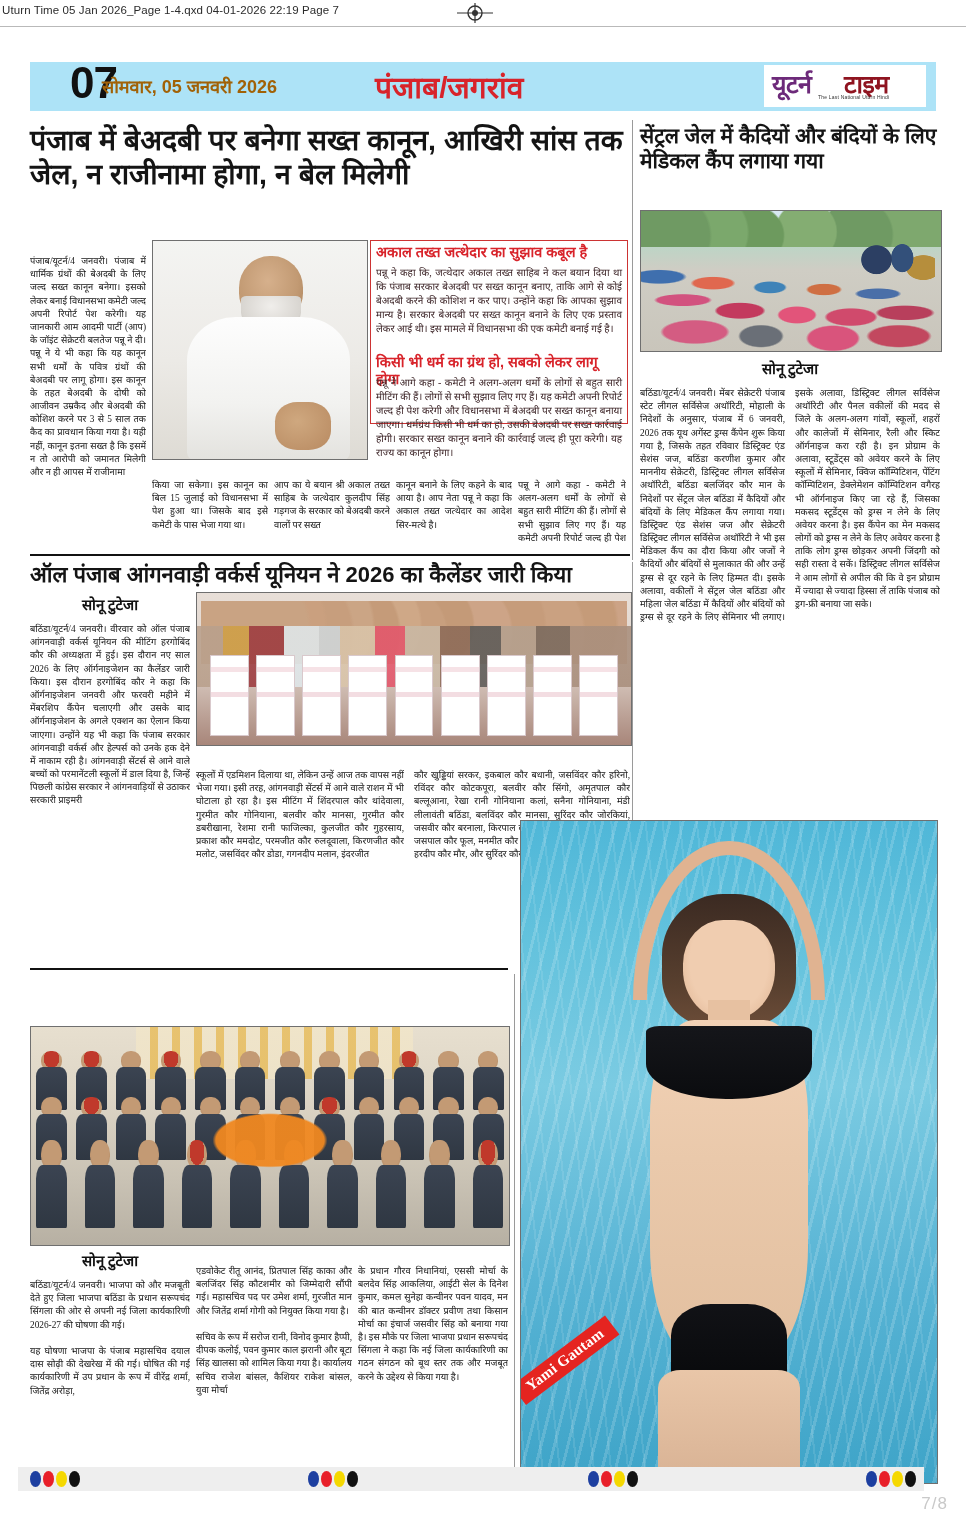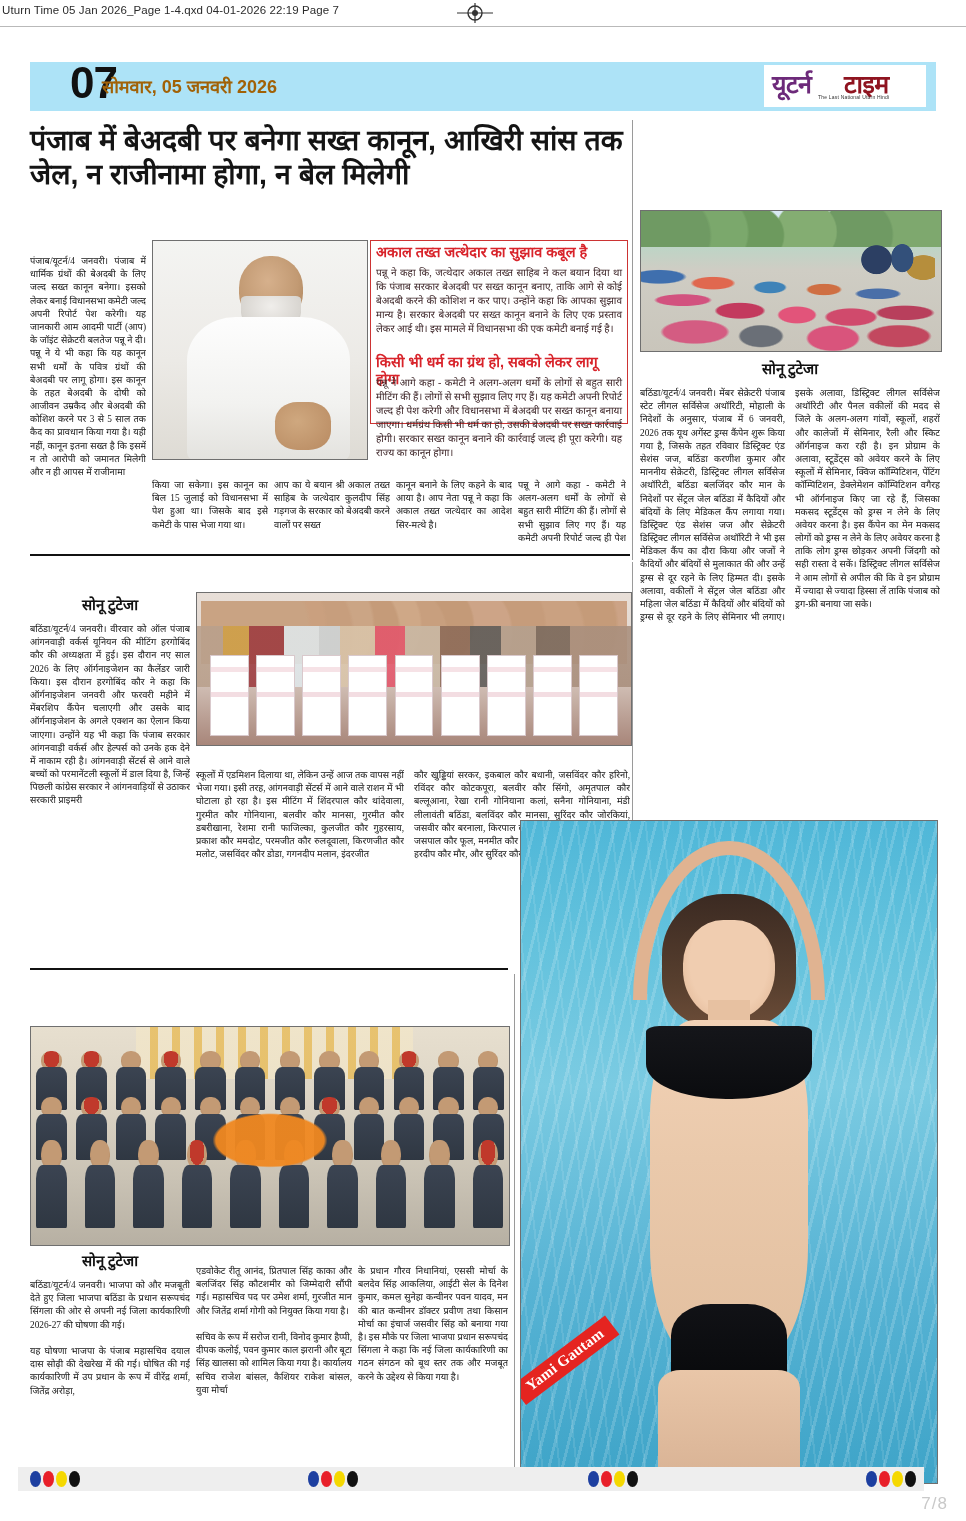--- a/index.html
+++ b/index.html
@@ -303,20 +303,21 @@
     <circle cx="20" cy="11" r="7" fill="none" stroke="#333" stroke-width="1.4"></circle>
     <circle cx="20" cy="11" r="3" fill="#333"></circle>
   </svg>
 </div>
 
 <div id="page">
 
   <div class="masthead">
     <div class="m-num">07</div>
     <div class="m-date">सोमवार, 05 जनवरी 2026</div>
+    <div class="m-section">पंजाब/जगरांव</div>
     <div class="m-logo">
       <span class="lg1">यूटर्न</span>
       <span class="lg2">टाइम</span>
       <span class="lgsub">The Last National Uturn Hindi</span>
     </div>
   </div>
 
   <div class="rule-v" style="left:614px;top:58px;height:440px;"></div>
 
   <div class="hl" style="position:absolute;left:12px;top:62px;width:600px;font-size:28.5px;">पंजाब में बेअदबी पर बनेगा सख्त कानून, आखिरी सांस तक जेल, न राजीनामा होगा, न बेल मिलेगी</div>
@@ -338,35 +339,37 @@
 
   <div class="box-h" style="position:absolute;left:358px;top:182px;width:246px;font-size:14.5px;">अकाल तख्त जत्थेदार का सुझाव कबूल है</div>
   <div class="box-body" style="position:absolute;left:358px;top:204px;width:246px;height:84px;">पन्नू ने कहा कि, जत्थेदार अकाल तख्त साहिब ने कल बयान दिया था कि पंजाब सरकार बेअदबी पर सख्त कानून बनाए, ताकि आगे से कोई बेअदबी करने की कोशिश न कर पाए। उन्होंने कहा कि आपका सुझाव मान्य है। सरकार बेअदबी पर सख्त कानून बनाने के लिए एक प्रस्ताव लेकर आई थी। इस मामले में विधानसभा की एक कमेटी बनाई गई है।</div>
   <div class="box-h" style="position:absolute;left:358px;top:292px;width:246px;font-size:14.5px;">किसी भी धर्म का ग्रंथ हो, सबको लेकर लागू होगा</div>
   <div class="box-body" style="position:absolute;left:358px;top:314px;width:246px;height:44px;">पन्नू ने आगे कहा - कमेटी ने अलग-अलग धर्मों के लोगों से बहुत सारी मीटिंग की हैं। लोगों से सभी सुझाव लिए गए हैं। यह कमेटी अपनी रिपोर्ट जल्द ही पेश करेगी और विधानसभा में बेअदबी पर सख्त कानून बनाया जाएगा। धर्मग्रंथ किसी भी धर्म का हो, उसकी बेअदबी पर सख्त कार्रवाई होगी। सरकार सख्त कानून बनाने की कार्रवाई जल्द ही पूरा करेगी। यह राज्य का कानून होगा।</div>
 
   <div class="body-col" style="position:absolute;left:378px;top:402px;width:116px;height:66px;">कानून बनाने के लिए कहने के बाद आया है। आप नेता पन्नू ने कहा कि अकाल तख्त जत्थेदार का आदेश सिर-मत्थे है।</div>
   <div class="body-col" style="position:absolute;left:256px;top:402px;width:116px;height:66px;">आप का ये बयान श्री अकाल तख्त साहिब के जत्थेदार कुलदीप सिंह गड़गज के सरकार को बेअदबी करने वालों पर सख्त</div>
   <div class="body-col" style="position:absolute;left:500px;top:402px;width:108px;height:66px;">पन्नू ने आगे कहा - कमेटी ने अलग-अलग धर्मों के लोगों से बहुत सारी मीटिंग की हैं। लोगों से सभी सुझाव लिए गए हैं। यह कमेटी अपनी रिपोर्ट जल्द ही पेश करेगी और विधानसभा में बेअदबी पर सख्त कानून बनाया जाएगा। धर्मग्रंथ किसी भी धर्म का हो, उसकी बेअदबी पर सख्त कार्रवाई होगी। सरकार सख्त कानून बनाने की कार्रवाई जल्द ही पूरा करेगी। यह राज्य का कानून होगा।</div>
 
+  <div class="hl" style="position:absolute;left:622px;top:62px;width:300px;font-size:21px;">सेंट्रल जेल में कैदियों और बंदियों के लिए मेडिकल कैंप लगाया गया</div>
 
   <div class="photo ph-crowd" style="left:622px;top:148px;width:300px;height:140px;">
     <div class="ph-in">
       <div class="trees"></div>
       <div class="dots"></div>
       <div class="officers"></div>
     </div>
   </div>
 
   <div class="byline" style="position:absolute;left:622px;top:296px;width:300px;">सोनू टुटेजा</div>
 
   <div class="body-col" style="position:absolute;left:622px;top:310px;width:300px;height:392px;column-count:2;column-gap:10px;">बठिंडा/यूटर्न/4 जनवरी। मेंबर सेक्रेटरी पंजाब स्टेट लीगल सर्विसेज अथॉरिटी, मोहाली के निदेशों के अनुसार, पंजाब में 6 जनवरी, 2026 तक यूथ अगेंस्ट ड्रग्स कैंपेन शुरू किया गया है, जिसके तहत रविवार डिस्ट्रिक्ट एंड सेशंस जज, बठिंडा करणीश कुमार और माननीय सेक्रेटरी, डिस्ट्रिक्ट लीगल सर्विसेज अथॉरिटी, बठिंडा बलजिंदर कौर मान के निदेशों पर सेंट्रल जेल बठिंडा में कैदियों और बंदियों के लिए मेडिकल कैंप लगाया गया। डिस्ट्रिक्ट एंड सेशंस जज और सेक्रेटरी डिस्ट्रिक्ट लीगल सर्विसेज अथॉरिटी ने भी इस मेडिकल कैंप का दौरा किया और जजों ने कैदियों और बंदियों से मुलाकात की और उन्हें ड्रग्स से दूर रहने के लिए हिम्मत दी। इसके अलावा, वकीलों ने सेंट्रल जेल बठिंडा और महिला जेल बठिंडा में कैदियों और बंदियों को ड्रग्स से दूर रहने के लिए सेमिनार भी लगाए। इसके अलावा, डिस्ट्रिक्ट लीगल सर्विसेज अथॉरिटी और पैनल वकीलों की मदद से जिले के अलग-अलग गांवों, स्कूलों, शहरों और कालेजों में सेमिनार, रैली और स्किट ऑर्गनाइज करा रही है। इन प्रोग्राम के अलावा, स्टूडेंट्स को अवेयर करने के लिए स्कूलों में सेमिनार, क्विज कॉम्पिटिशन, पेंटिंग कॉम्पिटिशन, डेक्लेमेशन कॉम्पिटिशन वगैरह भी ऑर्गनाइज किए जा रहे हैं, जिसका मकसद स्टूडेंट्स को ड्रग्स न लेने के लिए अवेयर करना है। इस कैंपेन का मेन मकसद लोगों को ड्रग्स न लेने के लिए अवेयर करना है ताकि लोग ड्रग्स छोड़कर अपनी जिंदगी को सही रास्ता दे सकें। डिस्ट्रिक्ट लीगल सर्विसेज ने आम लोगों से अपील की कि वे इन प्रोग्राम में ज्यादा से ज्यादा हिस्सा लें ताकि पंजाब को ड्रग-फ्री बनाया जा सके।</div>
 
   <div class="rule-h" style="left:12px;top:492px;width:600px;height:2px;background:#111;"></div>
 
+  <div class="hl" style="position:absolute;left:12px;top:500px;width:600px;font-size:22px;">ऑल पंजाब आंगनवाड़ी वर्कर्स यूनियन ने 2026 का कैलेंडर जारी किया</div>
 
   <div class="byline" style="position:absolute;left:12px;top:532px;width:160px;">सोनू टुटेजा</div>
 
   <div class="body-col" style="position:absolute;left:12px;top:546px;width:160px;height:356px;">बठिंडा/यूटर्न/4 जनवरी। वीरवार को ऑल पंजाब आंगनवाड़ी वर्कर्स यूनियन की मीटिंग हरगोबिंद कौर की अध्यक्षता में हुई। इस दौरान नए साल 2026 के लिए ऑर्गनाइजेशन का कैलेंडर जारी किया। इस दौरान हरगोबिंद कौर ने कहा कि ऑर्गनाइजेशन जनवरी और फरवरी महीने में मेंबरशिप कैंपेन चलाएगी और उसके बाद ऑर्गनाइजेशन के अगले एक्शन का ऐलान किया जाएगा। उन्होंने यह भी कहा कि पंजाब सरकार आंगनवाड़ी वर्कर्स और हेल्पर्स को उनके हक देने में नाकाम रही है। आंगनवाड़ी सेंटर्स से आने वाले बच्चों को परमानेंटली स्कूलों में डाल दिया है, जिन्हें पिछली कांग्रेस सरकार ने आंगनवाड़ियों से उठाकर सरकारी प्राइमरी</div>
 
   <div class="photo ph-cal" style="left:178px;top:530px;width:434px;height:152px;">
     <div class="ph-in">
       <div class="heads"></div>
       <div class="clothes"></div>
       <div class="calrow">

